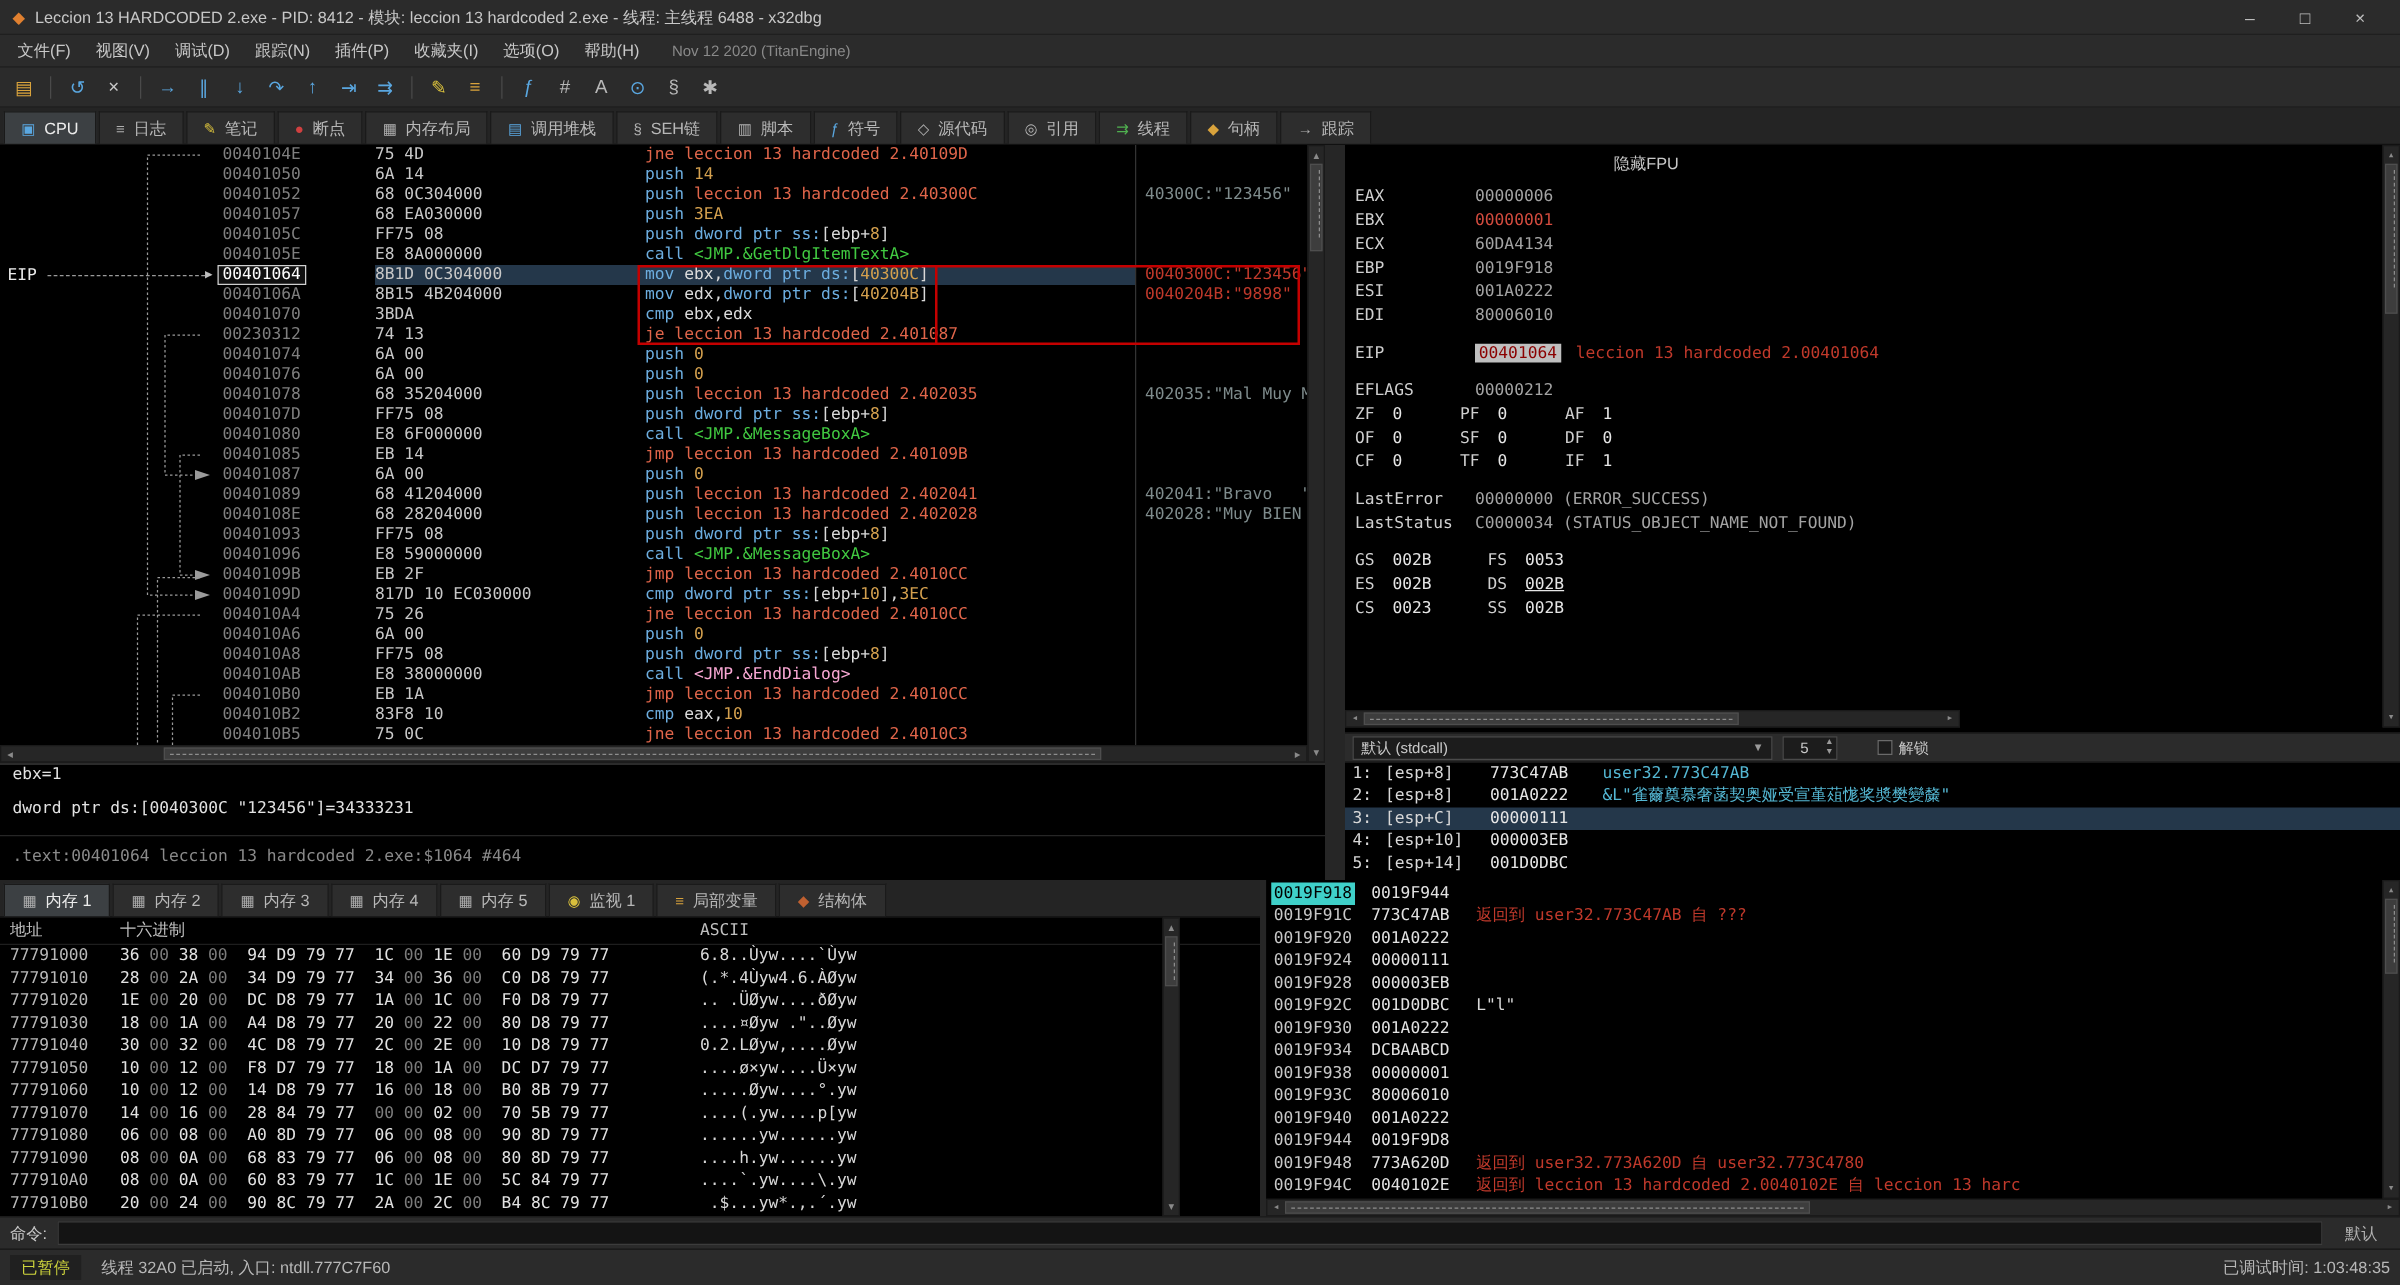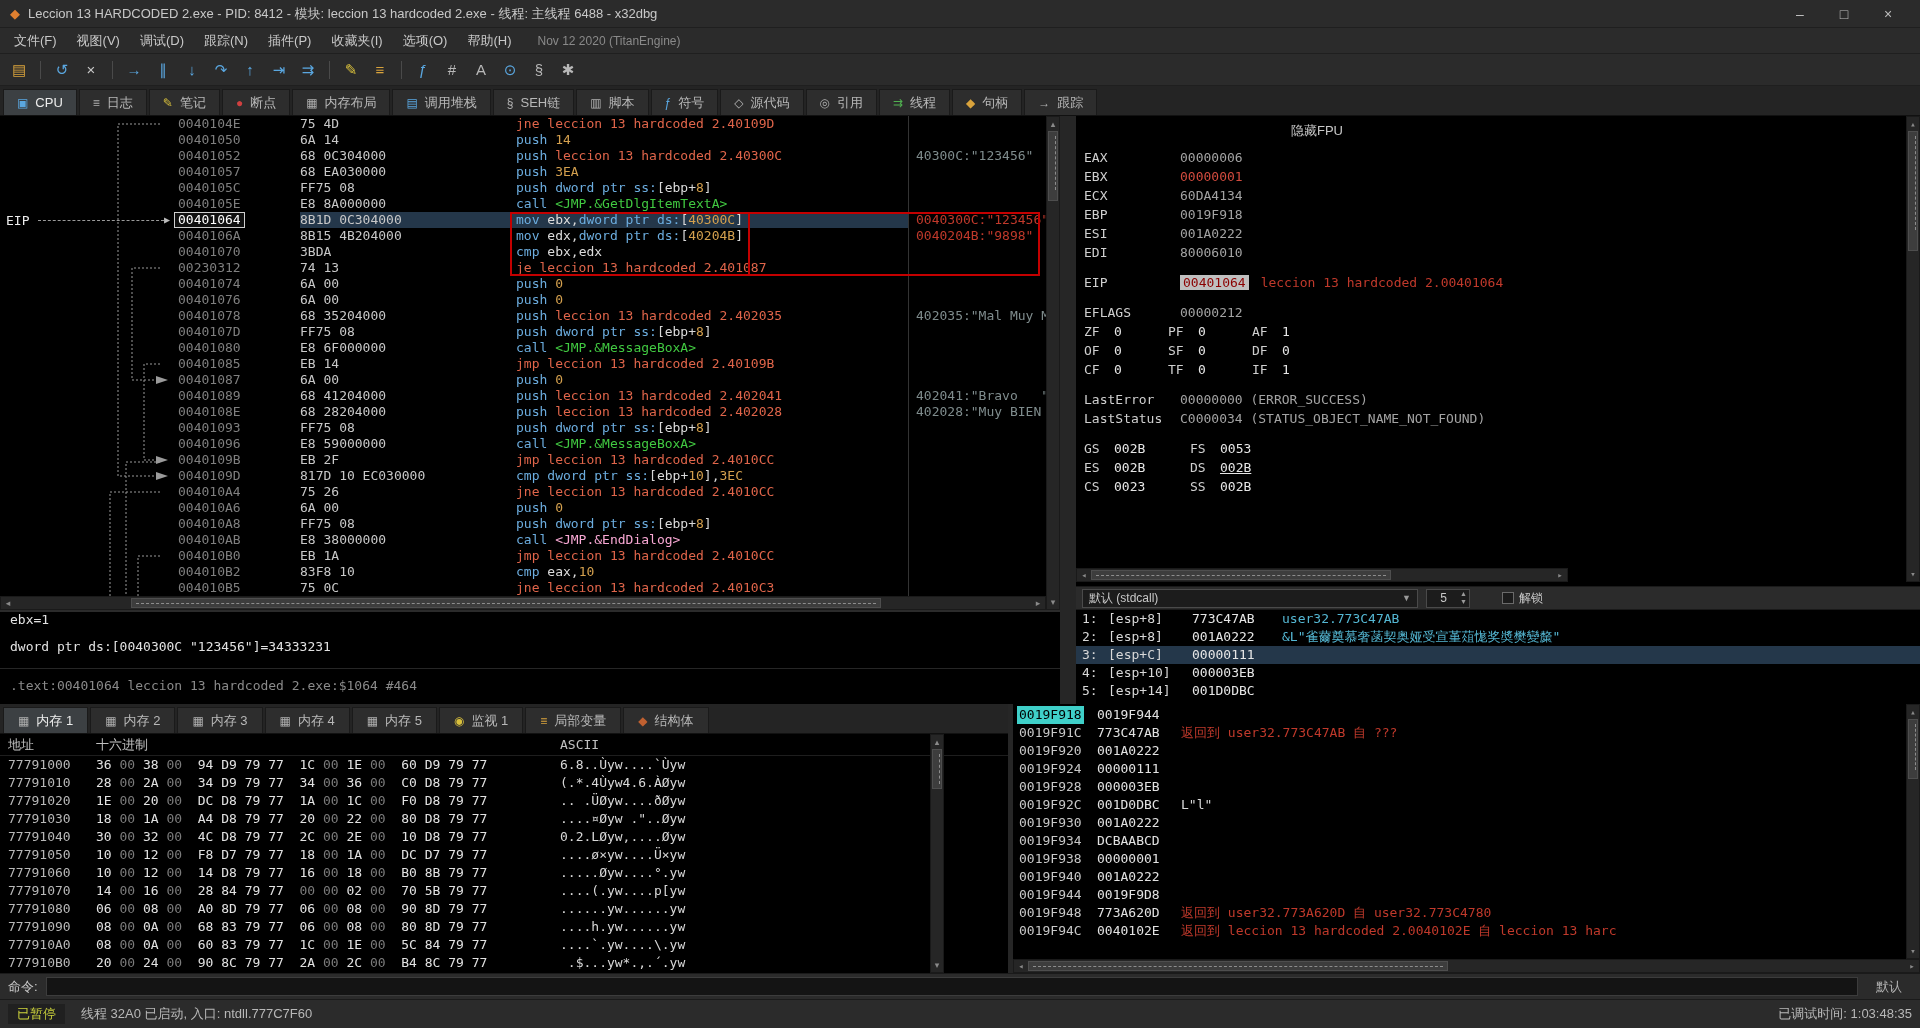--- a/index.html
+++ b/index.html
@@ -456,20 +456,21 @@
     <div class="srows">
         <div class="srow"><span class="s-addr esp">0019F918</span><span class="s-val">0019F944</span></div>
         <div class="srow"><span class="s-addr">0019F91C</span><span class="s-val">773C47AB</span><span class="s-comm">返回到 user32.773C47AB 自 ???</span></div>
         <div class="srow"><span class="s-addr">0019F920</span><span class="s-val">001A0222</span></div>
         <div class="srow"><span class="s-addr">0019F924</span><span class="s-val">00000111</span></div>
         <div class="srow"><span class="s-addr">0019F928</span><span class="s-val">000003EB</span></div>
         <div class="srow"><span class="s-addr">0019F92C</span><span class="s-val">001D0DBC</span><span class="s-comm plain">L"l"</span></div>
         <div class="srow"><span class="s-addr">0019F930</span><span class="s-val">001A0222</span></div>
         <div class="srow"><span class="s-addr">0019F934</span><span class="s-val">DCBAABCD</span></div>
         <div class="srow"><span class="s-addr">0019F938</span><span class="s-val">00000001</span></div>
+        <div class="srow"><span class="s-addr">0019F93C</span><span class="s-val">80006010</span></div>
         <div class="srow"><span class="s-addr">0019F940</span><span class="s-val">001A0222</span></div>
         <div class="srow"><span class="s-addr">0019F944</span><span class="s-val">0019F9D8</span></div>
         <div class="srow"><span class="s-addr">0019F948</span><span class="s-val">773A620D</span><span class="s-comm">返回到 user32.773A620D 自 user32.773C4780</span></div>
         <div class="srow"><span class="s-addr">0019F94C</span><span class="s-val">0040102E</span><span class="s-comm">返回到 leccion 13 hardcoded 2.0040102E 自 leccion 13 harc</span></div>
       </div>
     <div class="sbar" style="left:0;top:255px;width:907px;height:14px">
       <span class="sarrow" style="left:1px;top:0">◂</span>
       <span class="sarrow" style="right:1px;top:0">▸</span>
       <div class="sthumb" style="top:1px;left:14px;width:420px;height:10px">
           <div class="grip" style="margin-top:4px"></div>

